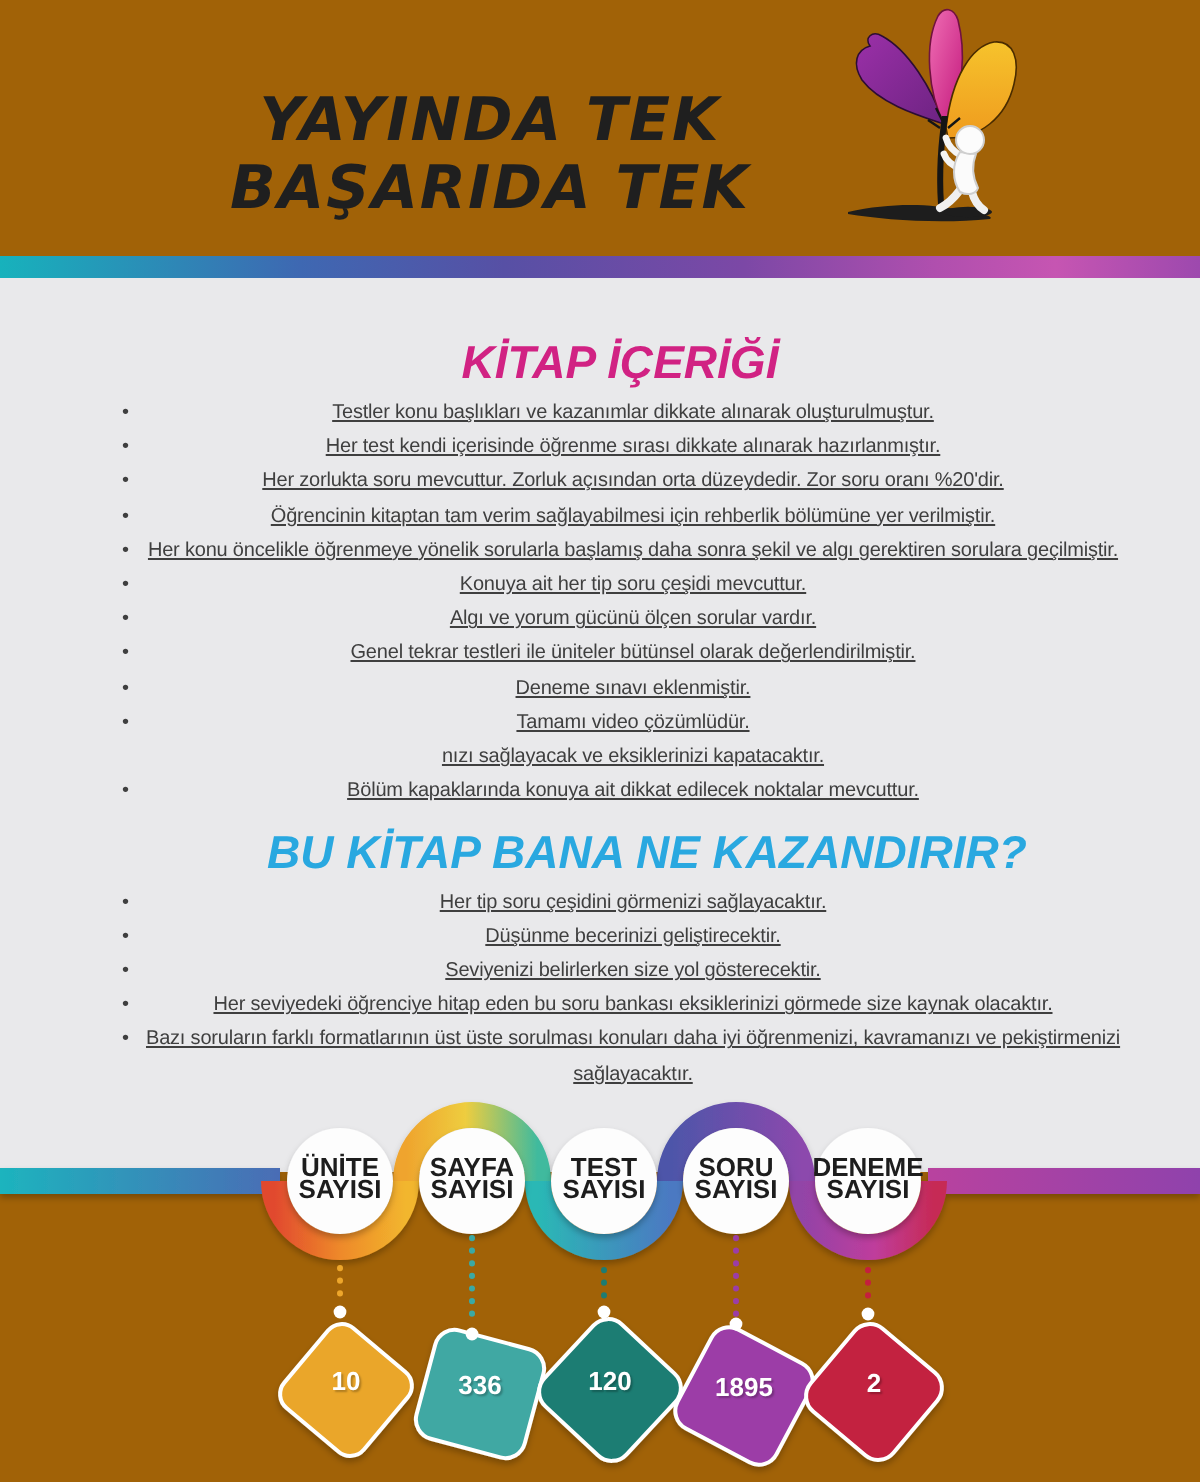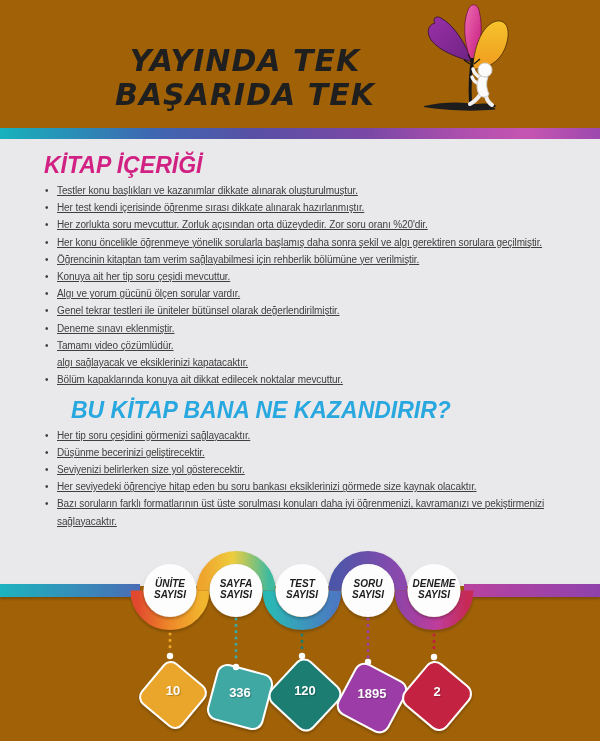--- a/index.html
+++ b/index.html
@@ -7,34 +7,34 @@
         font-family:"Liberation Sans", sans-serif;}
   
   .header-title{position:absolute;left:90px;top:44px;width:310px;text-align:center;
     font-family:"DejaVu Sans", sans-serif;font-weight:700;font-style:italic;
     font-size:30px;line-height:34px;color:#1f1f1f;letter-spacing:1px;}
   .logo{position:absolute;left:418px;top:2px;width:100px;height:122px;}
   .gradient-bar{position:absolute;left:0;top:128px;width:600px;height:11px;
     background:linear-gradient(90deg,#17b2bc 0%,#3e68b2 25%,#5750a5 42%,#7c48a6 62%,#b04fae 78%,#c655b2 88%,#9d49ae 100%);}
   
   .panel{position:absolute;left:0;top:139px;width:600px;height:447px;background:#e9e9eb;
-    padding:0;box-sizing:border-box;}
+    padding:16px;box-sizing:border-box;text-align:center;}
   .panel-inner{padding:13px 24px 0 44px;}
   .sec-title{margin:0;font-size:23px;font-weight:800;font-style:italic;line-height:26px;}
   .sec-title.pink{color:#d12283;}
   .sec-title.blue{color:#29a8e0;margin-top:9px;margin-left:27px;}
   ul.bullets{margin:6px 0 0 0;padding:0;list-style:none;}
   ul.bullets li{position:relative;padding-left:13px;font-size:10px;letter-spacing:-0.1px;
     line-height:14.4px;margin-bottom:2.8px;color:#3f3f3f;white-space:nowrap;text-decoration:underline;}
   ul.bullets li::before{content:"•";position:absolute;left:1px;top:0;font-size:10px;color:#3f3f3f;}
   ul.bullets li.cont::before{content:"";}
   
   .stats-svg{position:absolute;left:0;top:538px;width:600px;height:203px;}
   .stat-label{position:absolute;width:70px;text-align:center;z-index:3;
-    font-weight:700;font-size:10px;line-height:10.5px;color:#1d1d1d;top:579px;font-style:italic;}
+    font-weight:700;font-size:13px;line-height:10.5px;color:#1d1d1d;top:579px;}
   .stat-num{position:absolute;width:60px;text-align:center;z-index:4;
     font-weight:700;font-size:13px;color:#ffffff;text-shadow:1px 1px 1px rgba(0,0,0,.25);}
 </style>
 </head>
 <body>
 
 <div class="page">
 
   <div class="header-title">
     <div>YAYINDA TEK</div>
@@ -79,28 +79,28 @@
 
   <div class="gradient-bar"></div>
 
   <div class="panel">
     <div class="panel-inner">
       <h1 class="sec-title pink">KİTAP İÇERİĞİ</h1>
       <ul class="bullets">
         <li>Testler konu başlıkları ve kazanımlar dikkate alınarak oluşturulmuştur.</li>
         <li>Her test kendi içerisinde öğrenme sırası dikkate alınarak hazırlanmıştır.</li>
         <li>Her zorlukta soru mevcuttur. Zorluk açısından orta düzeydedir. Zor soru oranı %20'dir.</li>
+        <li>Öğrencinin kitaptan tam verim sağlayabilmesi için rehberlik bölümüne yer verilmiştir.</li>
         <li>Her konu öncelikle öğrenmeye yönelik sorularla başlamış daha sonra şekil ve algı gerektiren sorulara geçilmiştir.</li>
-        <li>Öğrencinin kitaptan tam verim sağlayabilmesi için rehberlik bölümüne yer verilmiştir.</li>
         <li>Konuya ait her tip soru çeşidi mevcuttur.</li>
         <li>Algı ve yorum gücünü ölçen sorular vardır.</li>
         <li>Genel tekrar testleri ile üniteler bütünsel olarak değerlendirilmiştir.</li>
         <li>Deneme sınavı eklenmiştir.</li>
         <li>Tamamı video çözümlüdür.</li>
-        <li class="cont">algı sağlayacak ve eksiklerinizi kapatacaktır.</li>
+        <li class="cont">nızı sağlayacak ve eksiklerinizi kapatacaktır.</li>
         <li>Bölüm kapaklarında konuya ait dikkat edilecek noktalar mevcuttur.</li>
       </ul>
 
       <h2 class="sec-title blue">BU KİTAP BANA NE KAZANDIRIR?</h2>
       <ul class="bullets">
         <li>Her tip soru çeşidini görmenizi sağlayacaktır.</li>
         <li>Düşünme becerinizi geliştirecektir.</li>
         <li>Seviyenizi belirlerken size yol gösterecektir.</li>
         <li>Her seviyedeki öğrenciye hitap eden bu soru bankası eksiklerinizi görmede size kaynak olacaktır.</li>
         <li>Bazı soruların farklı formatlarının üst üste sorulması konuları daha iyi öğrenmenizi, kavramanızı ve pekiştirmenizi</li>

